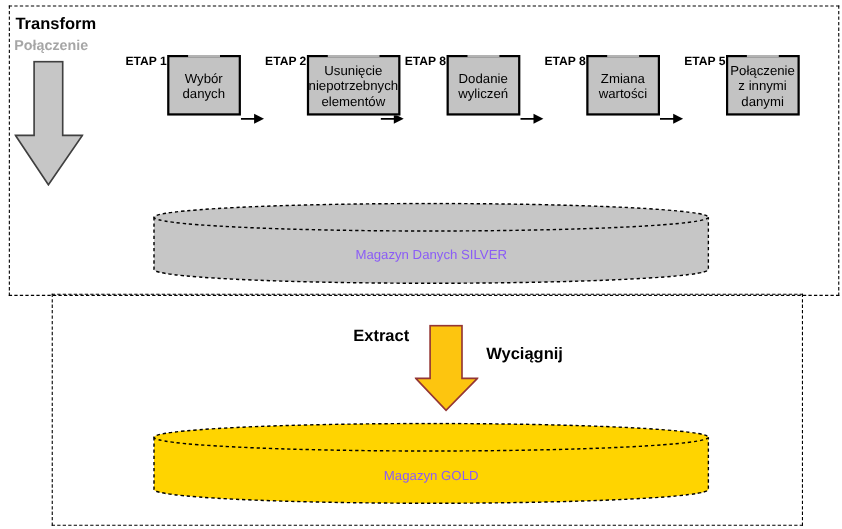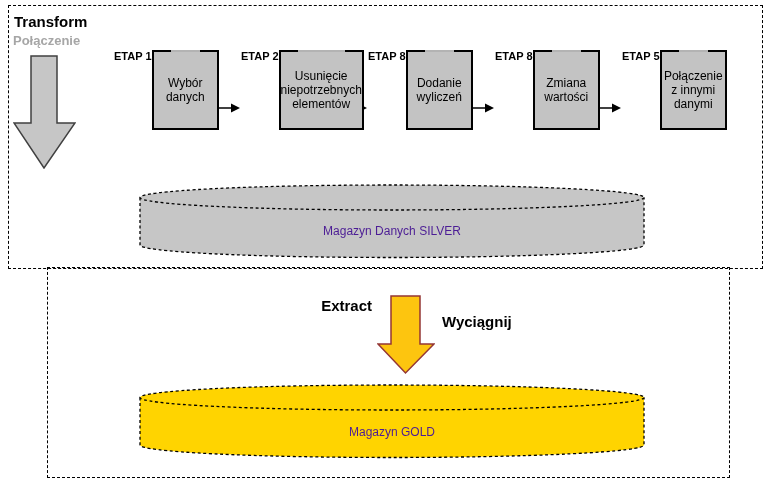--- a/index.html
+++ b/index.html
@@ -49,21 +49,21 @@
   }
   .stage-label{
     height:22px;
     text-align:center;
     font-size:11px;font-weight:bold;
     line-height:13px;
     white-space:nowrap;
   }
   .stage-box{
     box-sizing:border-box;
-    height:80px;width:105px;
+    height:55px;width:105px;
     background:#c3c3c3;
     border:2px solid #000;
     position:relative;
     display:flex;align-items:center;justify-content:center;
   }
   
   .stage-box::before{
     content:"";
     position:absolute;
     top:-2px;left:17px;right:17px;height:2px;
@@ -80,21 +80,21 @@
     margin-top:52px;
   }
 
   
   .cylinder{position:absolute;left:139px;}
   #silver-cylinder{top:184px;}
   #gold-cylinder{top:384px;}
   .cylinder-label{
     position:absolute;left:139px;width:506px;
     text-align:center;
-    font-size:12px;color:#4c1d95;
+    font-size:12px;color:#8b5cf6;
     white-space:nowrap;
   }
   #silver-cylinder-label{top:224px;}
   #gold-cylinder-label{top:425px;}
 
   #extract-title{left:290px;top:297px;width:82px;text-align:right;}
   #extract-subtitle{left:442px;top:313px;}
 </style>
 </head>
 <body>

